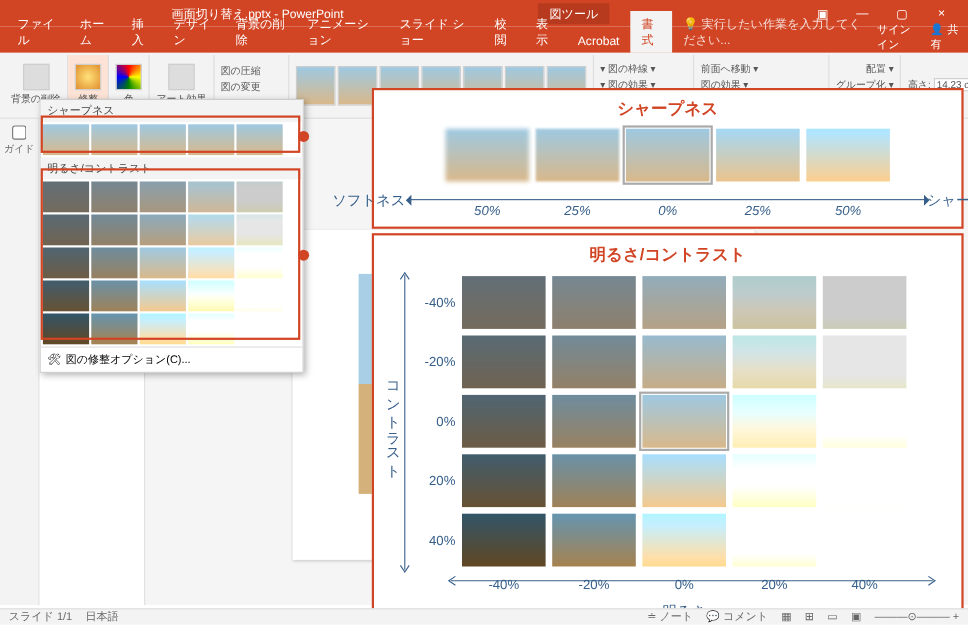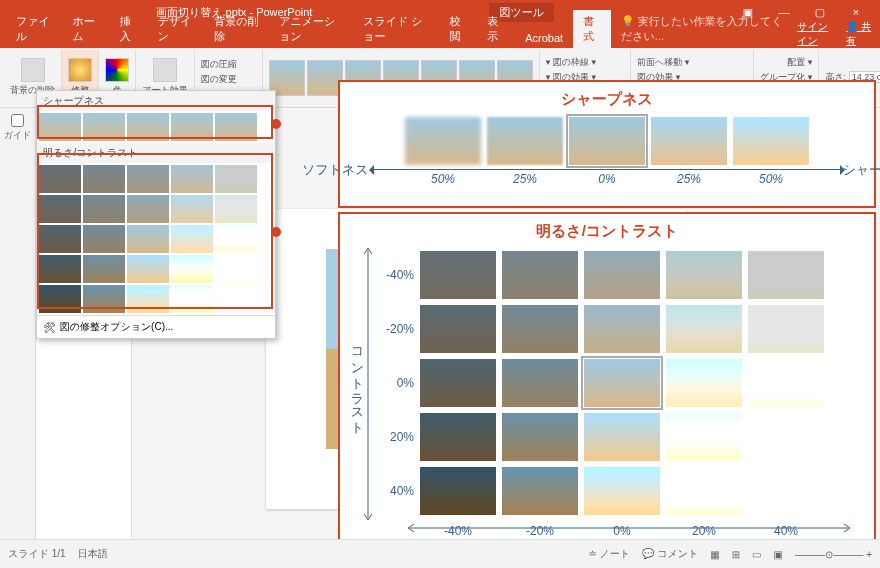--- a/index.html
+++ b/index.html
@@ -11,21 +11,21 @@
 .title-bar .tb-center { flex: 1; text-align: left; padding-left: 140px; }
 .title-bar .tb-tool { background: #b83a1e; padding: 2px 10px; margin-left: auto; margin-right: 180px; }
 .title-bar .tb-win { display: flex; gap: 8px; padding-right: 6px; align-items: center; }
 .tb-btn { width: 28px; height: 20px; display: flex; align-items: center; justify-content: center; cursor: pointer; }
 
 
 .ribbon-tabs { height: 24px; background: #d14424; display: flex; align-items: flex-end; color: #fff; font-size: 11px; padding: 0 6px; }
 .rt-item { padding: 4px 10px; cursor: pointer; }
 .rt-item.active { background: #f3f3f3; color: #d14424; }
 .rt-spacer { flex: 1; }
-.rt-right { display: flex; gap: 8px; align-items: center; font-size: 10px; text-decoration: underline; }
+.rt-right { display: flex; gap: 8px; align-items: center; font-size: 10px; }
 
 
 .ribbon { height: 60px; background: #f3f3f3; border-bottom: 1px solid #d9d9d9; display: flex; padding: 2px 4px; font-size: 10px; color: #444; }
 .rgroup { border-right: 1px solid #ddd; padding: 0 6px; display: flex; flex-direction: column; align-items: center; justify-content: center; gap: 2px; }
 .rgroup .ico { width: 24px; height: 24px; background: #ddd; border: 1px solid #ccc; }
 .rline { font-size: 9px; color: #555; white-space: nowrap; }
 .thumbs-row { display: flex; gap: 2px; }
 .style-thumb { width: 36px; height: 36px; background: linear-gradient(#9ec9e2,#d9b88a); border: 1px solid #ccc; }
 
 
@@ -45,40 +45,40 @@
 .orange-frame { position: absolute; border: 2px solid #d14424; pointer-events: none; }
 
 
 .panel { position: absolute; background: #fff; border: 2px solid #d14424; font-size: 12px; }
 .panel-title { text-align: center; color: #d14424; font-weight: bold; font-size: 15px; padding: 8px 0 4px; }
 .sharp-row { display: flex; justify-content: center; gap: 6px; padding: 4px 12px; }
 .p-th { width: 76px; height: 48px; background: linear-gradient(#9ec9e2,#d9b88a); }
 .p-th.sel { outline: 2px solid #aaa; outline-offset: 1px; }
 .sharp-labels { display: flex; justify-content: center; gap: 6px; padding: 0 12px 6px; font-style: italic; }
 .sharp-lbl { width: 76px; text-align: center; color: #375f8a; font-size: 12px; }
-.sharp-axis { position: relative; margin: 0 30px 2px; }
+.sharp-axis { position: relative; margin: 12px 30px 2px; }
 .axis-line { height: 1px; background: #375f8a; position: relative; }
 .axis-line::before, .axis-line::after { content:''; position:absolute; top:-4px; border:5px solid transparent; }
 .axis-line::before { left:-6px; border-right-color:#375f8a; }
 .axis-line::after { right:-6px; border-left-color:#375f8a; }
 .axis-lbl { position: absolute; color: #375f8a; font-size: 13px; top: -8px; }
 .axis-lbl.l { left: -68px; }
 .axis-lbl.r { right: -78px; }
 
 
 .bc-body { display: grid; grid-template-columns: 22px 40px repeat(5, 76px); grid-template-rows: repeat(5, 48px) 20px 18px; gap: 6px; padding: 6px 10px 10px 6px; align-items: center; justify-items: center; }
 .bc-yh { grid-row: 1 / span 5; grid-column: 1; writing-mode: vertical-rl; color: #375f8a; font-size: 13px; text-align: center; }
 .bc-rowlbl { color: #375f8a; font-size: 12px; text-align: right; width: 40px; }
 .bc-th { width: 76px; height: 48px; background: linear-gradient(#9ec9e2,#d9b88a); }
 .bc-th.sel { outline: 2px solid #aaa; outline-offset: 1px; }
 .bc-collbl { color: #375f8a; font-size: 12px; }
 .bc-xh { grid-column: 3 / span 5; color: #375f8a; font-size: 13px; text-align: center; }
 
 
-.status { position: absolute; left:0; right:0; bottom:0; height: 29px; background: #f3f3f3; border-top: 1px solid #ddd; display: flex; align-items: center; font-size: 10px; color: #666; padding: 0 8px; gap: 12px; }
+.status { position: absolute; left:0; right:0; bottom:0; height: 15px; background: #f3f3f3; border-top: 1px solid #ddd; display: flex; align-items: center; font-size: 10px; color: #666; padding: 0 8px; gap: 12px; }
 .status .sp { flex:1; }
 </style>
 </head>
 <body>
 
 <div class="title-bar">
   <div class="tb-left"></div>
   <div class="tb-center">画面切り替え.pptx - PowerPoint</div>
   <div class="tb-tool">図ツール</div>
   <div class="tb-win">

